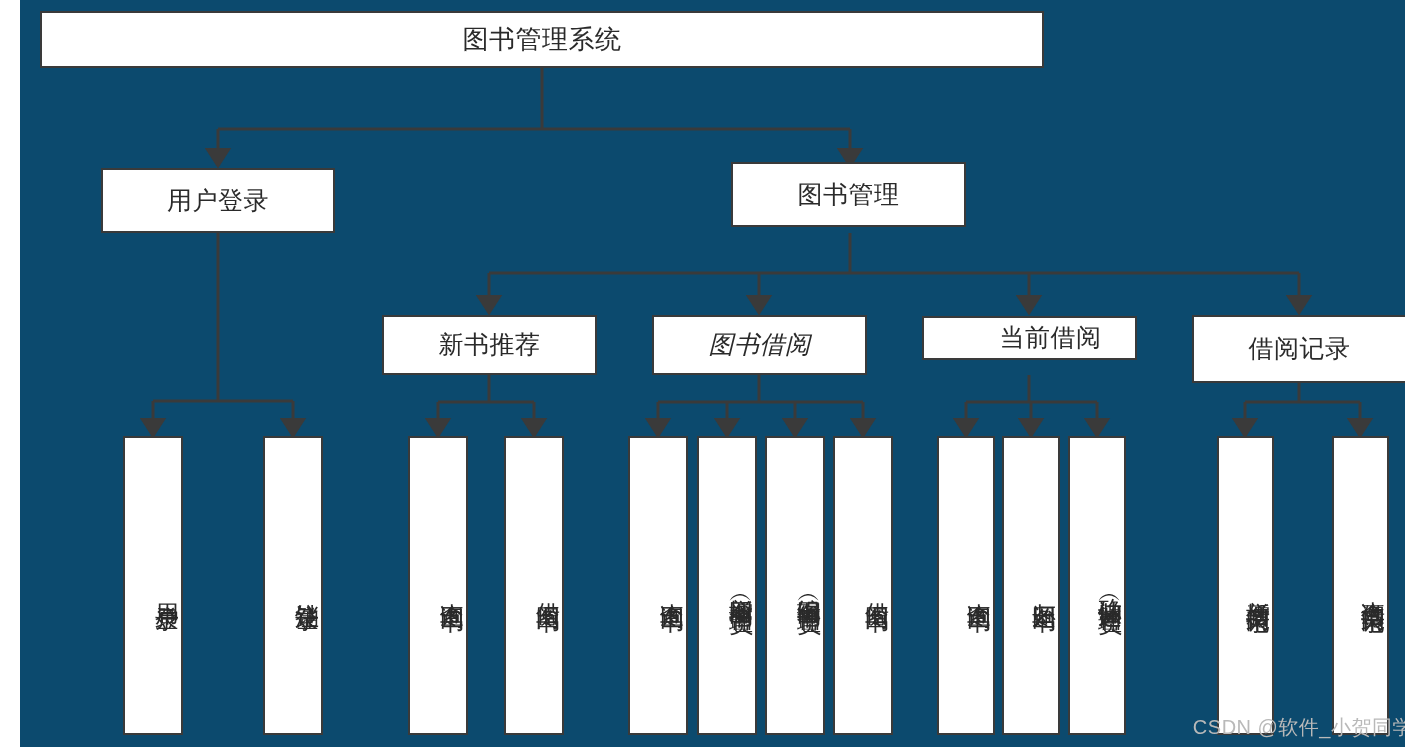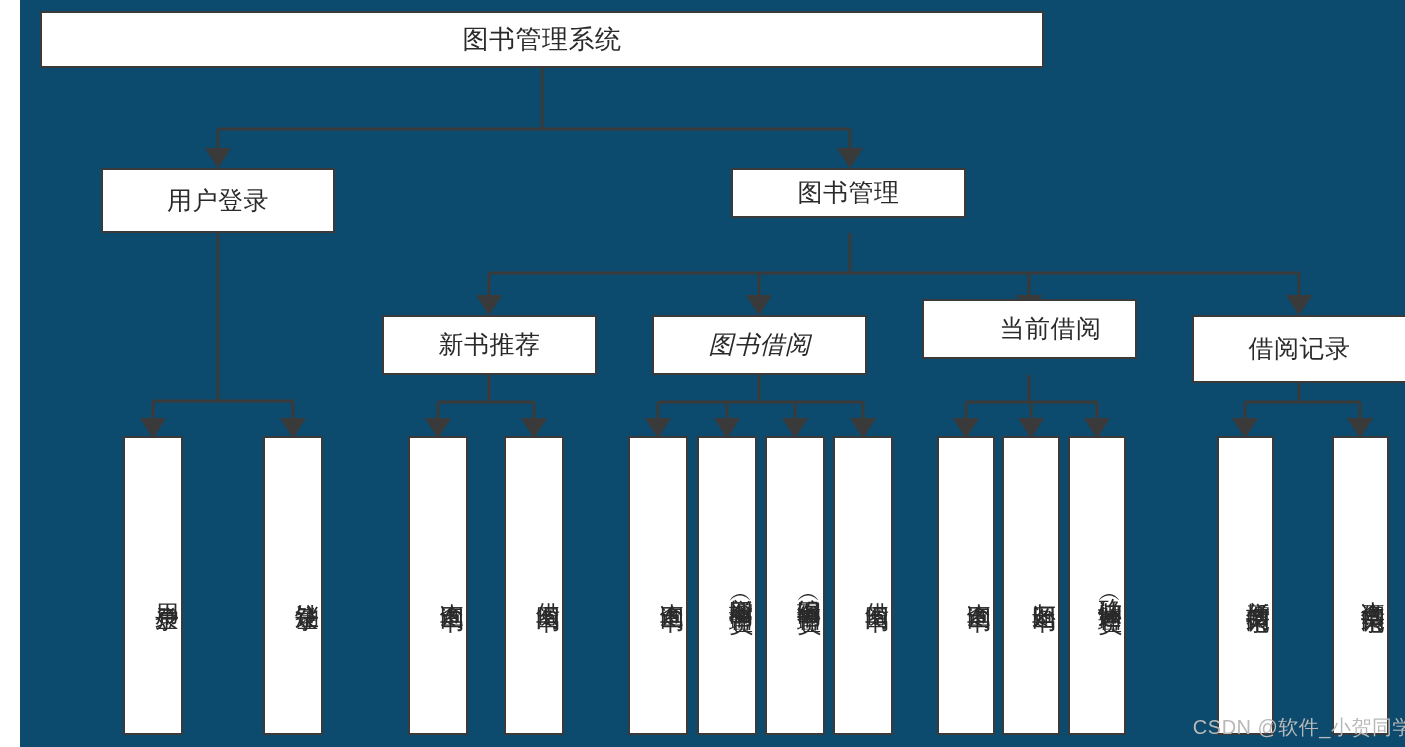--- a/index.html
+++ b/index.html
@@ -135,31 +135,31 @@
     </g>
   </svg>
 
   <div class="node node-h node-root" style="left:20px; top:11px; width:1004px; height:57px;">
     <span>图书管理系统</span>
   </div>
 
   <div class="node node-h" style="left:81px; top:168px; width:234px; height:65px;">
     <span>用户登录</span>
   </div>
-  <div class="node node-h" style="left:711px; top:168px; width:235px; height:50px;">
+  <div class="node node-h" style="left:711px; top:162px; width:235px; height:65px;">
     <span>图书管理</span>
   </div>
 
   <div class="node node-h" style="left:362px; top:315px; width:215px; height:60px;">
     <span>新书推荐</span>
   </div>
   <div class="node node-h" style="left:632px; top:315px; width:215px; height:60px;font-style:italic;">
     <span>图书借阅</span>
   </div>
-  <div class="node node-h" style="left:902px; top:299px; width:215px; height:60px;padding-left:42px;">
+  <div class="node node-h" style="left:902px; top:316px; width:215px; height:44px;padding-left:42px;">
     <span>当前借阅</span>
   </div>
   <div class="node node-h" style="left:1172px; top:315px; width:215px; height:68px;">
     <span>借阅记录</span>
   </div>
 
   <div class="node node-v" style="left:103px; top:436px; width:60px; height:299px;">
     <span>用户登录</span>
   </div>
   <div class="node node-v" style="left:243px; top:436px; width:60px; height:299px;">

